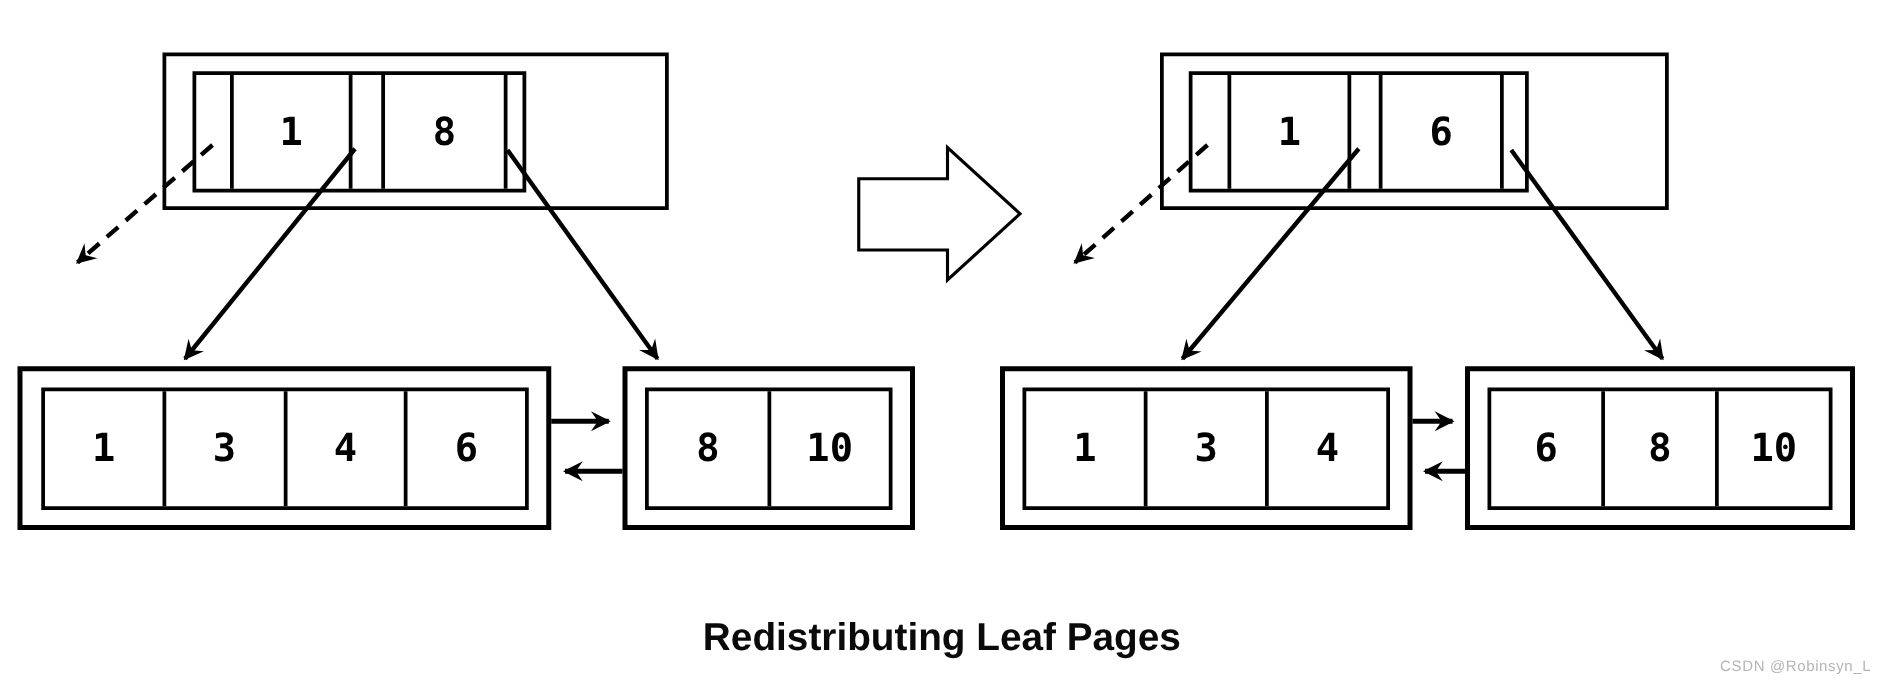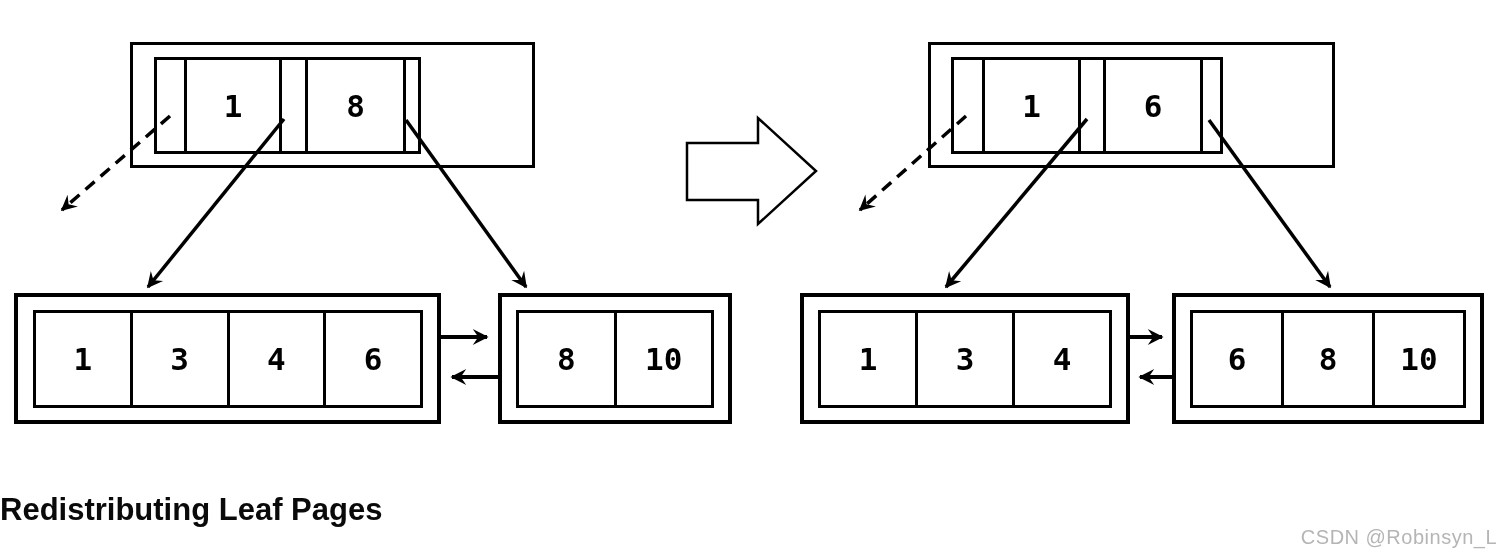--- a/index.html
+++ b/index.html
@@ -10,25 +10,25 @@
   .box{position:absolute;border:3px solid #000;background:#fff;box-sizing:border-box;}
   .leaf-outer{border-width:4px;}
   .cells{position:absolute;border:3px solid #000;background:#fff;box-sizing:border-box;display:flex;}
   .cell{display:flex;align-items:center;justify-content:center;box-sizing:border-box;
         font-family:"DejaVu Sans Mono",monospace;font-size:31px;font-weight:bold;color:#000;}
   .cell + .cell{border-left:3px solid #000;}
   .grow{flex:1;}
   .leaf-cell{flex:1;}
   #arrow-layer{position:absolute;left:0;top:0;width:1507px;height:555px;pointer-events:none;}
   #caption{
-    position:absolute;left:0;top:492px;width:1507px;
+    position:absolute;left:0;top:492px;width:1507px;text-align:center;
     font-size:31px;font-weight:700;color:#0a0a0a;letter-spacing:0px;
   }
   #watermark{
-    position:absolute;top:526px;right:10px;font-size:20px;color:#b5b5b5;letter-spacing:0.5px;
+    position:absolute;top:526px;right:10px;font-size:12px;color:#b5b5b5;letter-spacing:0.5px;
   }
 </style>
 </head>
 <body>
 
 <div id="canvas">
 
   <div>
 
     <div class="box" style="left:130px;top:42px;width:405px;height:126px;"></div>

